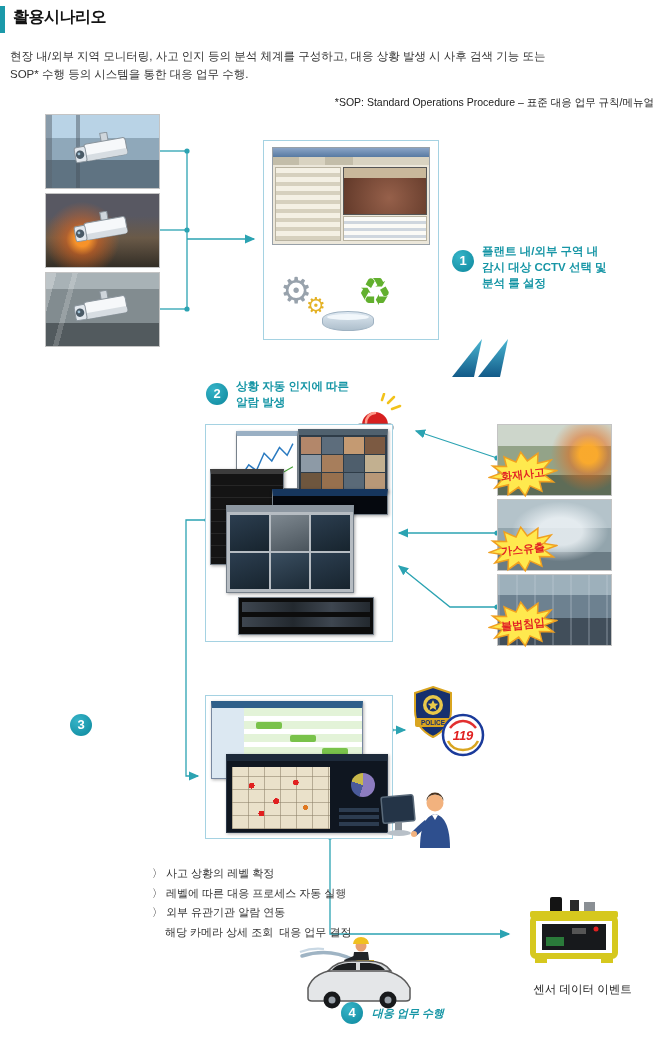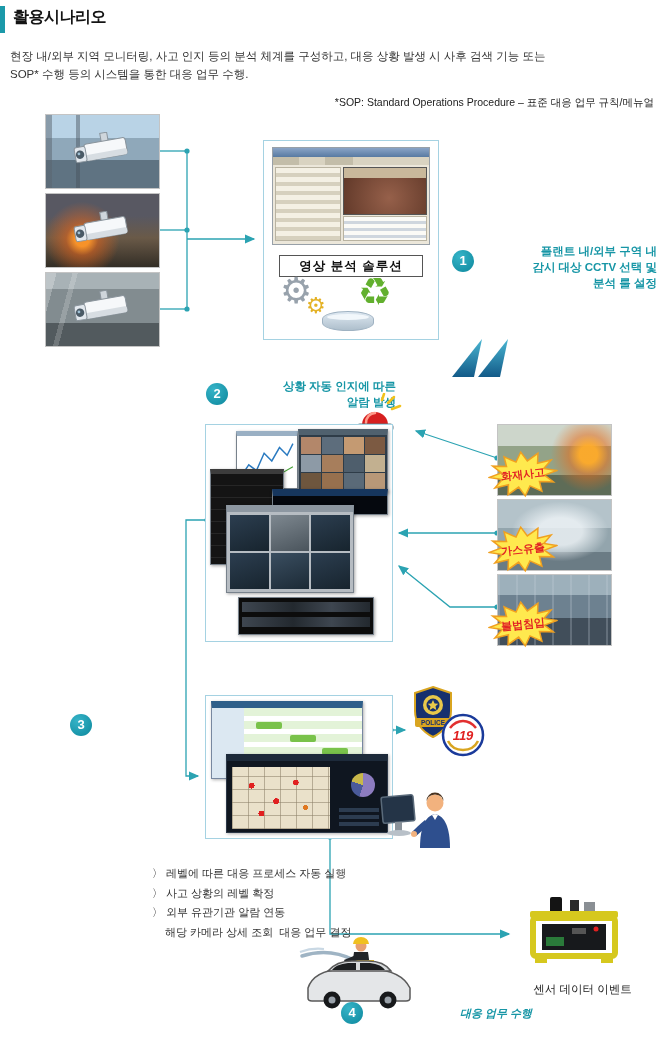--- a/index.html
+++ b/index.html
@@ -56,21 +56,21 @@
   .gear-big{left:16px;top:132px;font-size:36px;color:#98a2ac;}
   .gear-small{left:42px;top:154px;font-size:22px;color:#e4b226;}
   .recycle{left:94px;top:132px;font-size:38px;color:#62b02e;line-height:1;}
   .cylinder{left:58px;top:170px;width:50px;height:18px;background:linear-gradient(180deg,#dfe9f2,#aebfcc);
       border-radius:50%/40%;border:1px solid #9fb2c2;}
   .cylinder::before{content:"";position:absolute;left:4px;top:2px;right:4px;height:6px;border-radius:50%;background:#f2f7fb;}
 
   
   .step-circle{width:22px;height:22px;border-radius:50%;background:radial-gradient(circle at 35% 30%,#36b4c8,#0c879c);
       color:#fff;font-weight:bold;font-size:13px;text-align:center;line-height:22px;z-index:2;}
-  .step-label{color:#1796a6;font-weight:bold;font-size:11.5px;line-height:1.4;white-space:pre-line;z-index:2;text-align:right;}
+  .step-label{color:#1796a6;font-weight:bold;font-size:11.5px;line-height:1.4;white-space:pre-line;z-index:2;}
   .sc1{left:452px;top:250px;} .sl1{left:482px;top:243px;width:175px;}
   .sc2{left:206px;top:383px;} .sl2{left:236px;top:378px;width:160px;}
   .sc3{left:70px;top:714px;}  .sl3{left:30px;top:746px;width:162px;}
   .sc4{left:341px;top:1002px;} .sl4{left:372px;top:1006px;width:160px;font-size:11px;font-style:italic;}
 
   .deco-triangles{left:452px;top:336px;width:62px;height:42px;z-index:2;}
   .alarm{left:352px;top:393px;width:50px;height:42px;z-index:2;}
 
   
   .monitor-box{left:205px;top:424px;width:186px;height:216px;background:#fff;border:1px solid #a5d2e2;z-index:2;}
@@ -219,21 +219,20 @@
   </figure>
 
   <div class="abs solution-box">
     <div class="abs shot">
       <b class="shot-titlebar"></b>
       <b class="shot-tabs"></b>
       <b class="shot-left"></b>
       <b class="shot-img"></b>
       <b class="shot-rows"></b>
     </div>
-    <div class="abs solution-label">영상 분석 솔루션</div>
     <span class="abs gear gear-big">⚙</span>
     <span class="abs gear gear-small">⚙</span>
     <span class="abs recycle">♻</span>
     <div class="abs cylinder"></div>
   </div>
 
   <div class="abs step-circle sc1">1</div>
   <div class="abs step-label sl1">플랜트 내/외부 구역 내
 감시 대상 CCTV 선택 및
 분석 룰 설정</div>
@@ -355,22 +354,22 @@
     <ellipse cx="21" cy="45" rx="12" ry="3" fill="#b8c0c8"></ellipse>
     <circle cx="57" cy="15" r="8.5" fill="#f2b27e"></circle>
     <path d="M48.5,13 a8.5,8.5 0 0 1 17,0 l-2,-4 a8,6 0 0 0 -13,0 Z" fill="#4a3420"></path>
     <path d="M42,60 C42,40 47,28 57,26 C67,28 72,40 72,60 Z" fill="#2e4f8e"></path>
     <path d="M54,27 L57,32 L60,27 L57,26 Z" fill="#fff"></path>
     <path d="M47,32 C42,36 38,40 34,44 L38,48 C43,44 47,40 50,36 Z" fill="#2e4f8e"></path>
     <circle cx="36" cy="46" r="3" fill="#f2b27e"></circle>
   </svg>
 
   <div class="abs tasks">
+    <div class="task">〉 사고 상황의 레벨 확정</div>
     <div class="task">〉 레벨에 따른 대응 프로세스 자동 실행</div>
-    <div class="task">〉 사고 상황의 레벨 확정</div>
     <div class="task">〉 외부 유관기관 알람 연동</div>
     <div class="task task-cont">해당 카메라 상세 조회  대응 업무 결정</div>
   </div>
 
   <svg class="abs fire-response" viewBox="0 0 118 88">
     <path d="M4,34 C22,28 40,30 56,38" stroke="#9fb4c4" stroke-width="3.5" fill="none" stroke-linecap="round"></path>
     <path d="M2,30 C10,27 18,26 26,27" stroke="#c9d8e4" stroke-width="2" fill="none"></path>
     <circle cx="63" cy="24" r="5.5" fill="#e8a070"></circle>
     <path d="M55,22 a8,7 0 0 1 16,0 Z" fill="#f0c020"></path>
     <path d="M56,30 h14 l3,22 h-20 Z" fill="#23262a"></path>

